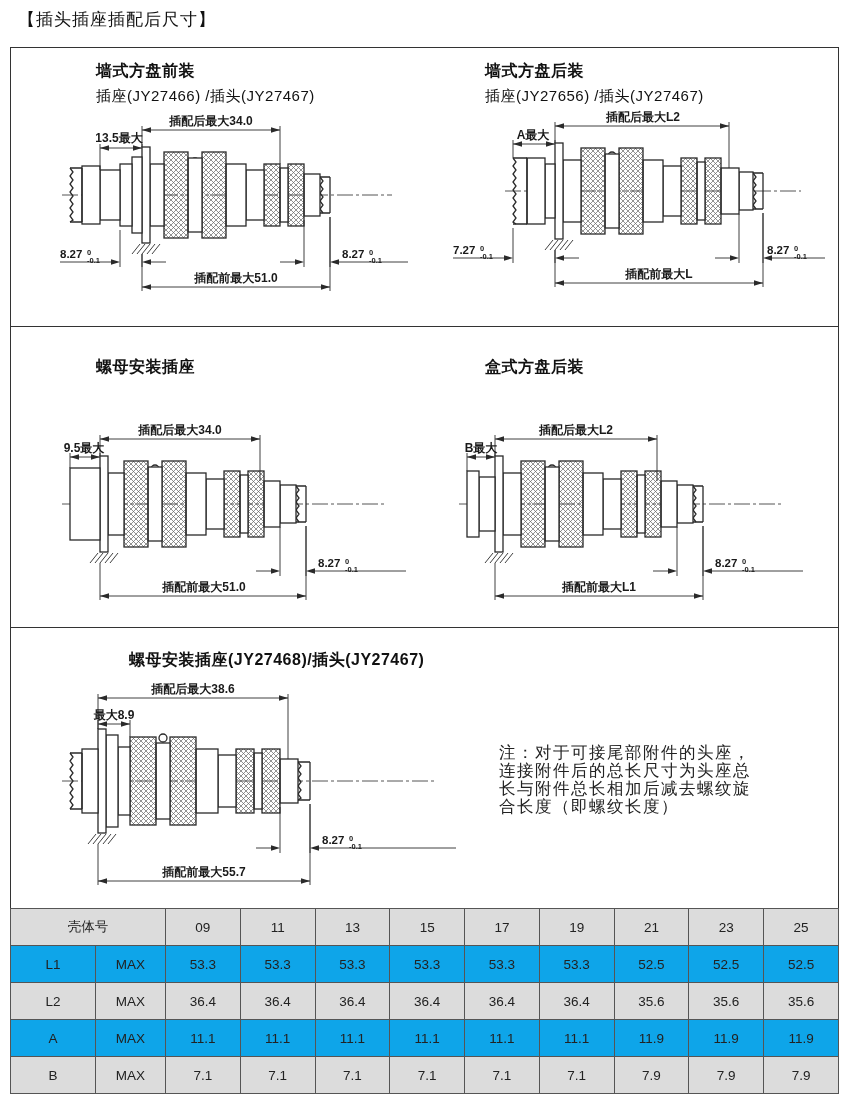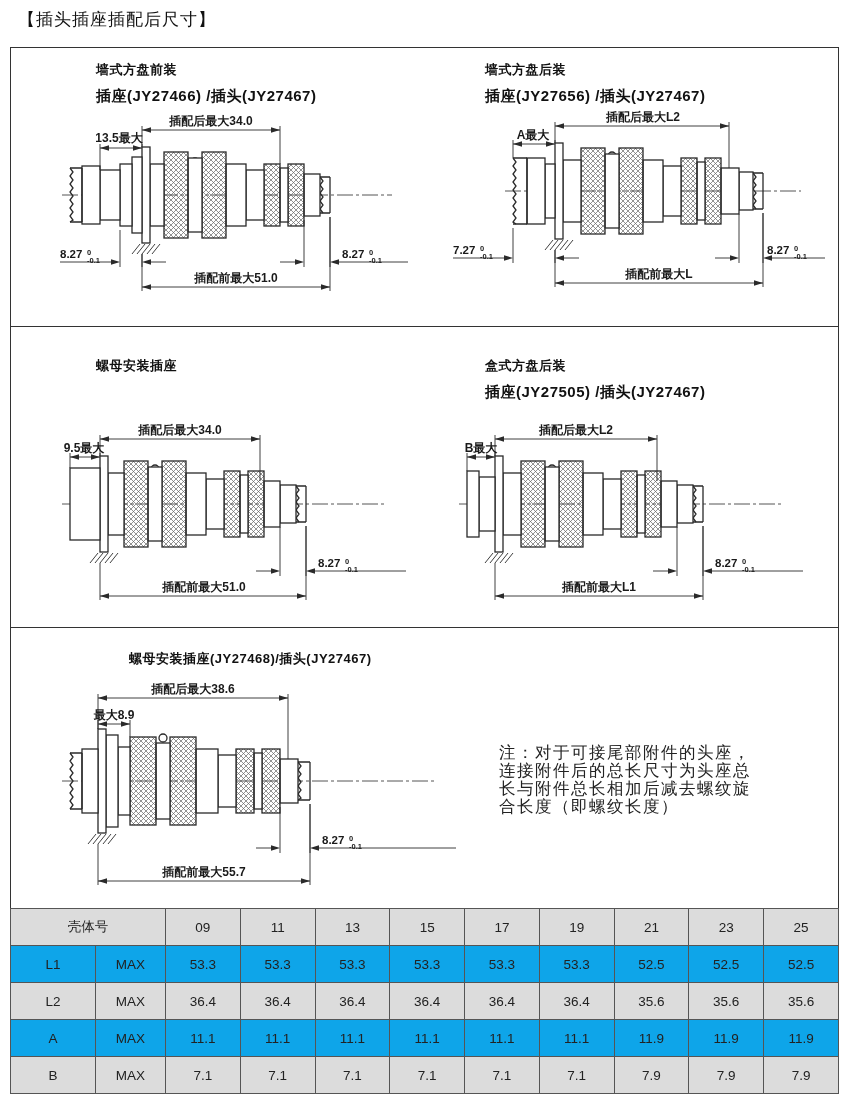--- a/index.html
+++ b/index.html
@@ -9,22 +9,22 @@
   }
   .page-title{position:absolute;left:18px;top:8px;font-size:17px;font-weight:normal;letter-spacing:1px;}
   .frame{position:absolute;left:10px;top:47px;width:827px;border:1.5px solid #333;border-bottom:none;}
   .sec{position:relative;border-bottom:1.5px solid #333;}
   .sec1{height:278px;}
   .sec2{height:300px;}
   .sec3{height:281px;}
   .panel{position:absolute;top:0;height:100%;width:414px;}
   .panel-l{left:0;}
   .panel-r{left:414px;}
-  .p-title{position:absolute;font-size:13px;font-weight:bold;letter-spacing:.5px;white-space:nowrap;}
-  .p-sub{position:absolute;font-size:15px;font-weight:bold;letter-spacing:.5px;white-space:nowrap;text-align:center;}
+  .p-title{position:absolute;font-size:16px;font-weight:bold;letter-spacing:.5px;white-space:nowrap;}
+  .p-sub{position:absolute;font-size:15px;font-weight:normal;letter-spacing:.5px;white-space:nowrap;text-align:center;}
   svg.drw{position:absolute;overflow:visible;}
   .part{fill:#fff;stroke:#2a2a2a;stroke-width:1.3;}
   .knurl{fill:url(#xh);stroke:#2a2a2a;stroke-width:1.3;}
   .ln{stroke:#2a2a2a;stroke-width:1.3;fill:none;}
   .cl{stroke:#2a2a2a;stroke-width:.8;stroke-dasharray:16 3 3 3;fill:none;}
   .dl{stroke:#2a2a2a;stroke-width:.9;fill:none;}
   .hx{stroke:#2a2a2a;stroke-width:.9;fill:none;}
   .arr{fill:#2a2a2a;stroke:none;}
   text.dim{font-family:"Liberation Sans","DejaVu Sans",sans-serif;font-size:12px;font-weight:bold;fill:#1a1a1a;}
   text.num{font-size:11.5px;}
@@ -232,21 +232,20 @@
         <text class="dim" x="124" y="15" text-anchor="middle">插配后最大34.0</text>
         <text class="dim" x="28" y="33" text-anchor="middle">9.5最大</text>
         <text class="dim num" x="262" y="148">8.27</text>
         <text class="tol" x="289" y="145">0</text>
         <text class="tol" x="289" y="153">-0.1</text>
         <text class="dim" x="148" y="172" text-anchor="middle">插配前最大51.0</text>
       </svg>
     </div>
     <div class="panel panel-r">
       <div class="p-title" style="left:60px;top:30px">盒式方盘后装</div>
-      <div class="p-sub" style="left:60px;top:56px">插座(JY27505) /插头(JY27467)</div>
       <svg id="d4" class="drw" style="left:28px;top:92px" width="360" height="205" viewBox="0 0 360 205">
           <line class="cl" x1="6" y1="85" x2="330" y2="85"></line>
           <path class="ln" d="M240 67L243 71L240 75L243 79L240 83L243 87L240 91L243 95L240 99L243 103"></path>
           <path class="ln" d="M250 67L250 103M240 67L250 67M240 103L250 103"></path>
           <rect class="part" x="224" y="66" width="16" height="38"></rect>
           <rect class="part" x="208" y="62" width="16" height="46"></rect>
           <rect class="knurl" x="192" y="52" width="16" height="66"></rect>
           <rect class="part" x="184" y="56" width="8" height="58"></rect>
           <rect class="knurl" x="168" y="52" width="16" height="66"></rect>
           <rect class="part" x="150" y="60" width="18" height="50"></rect>

